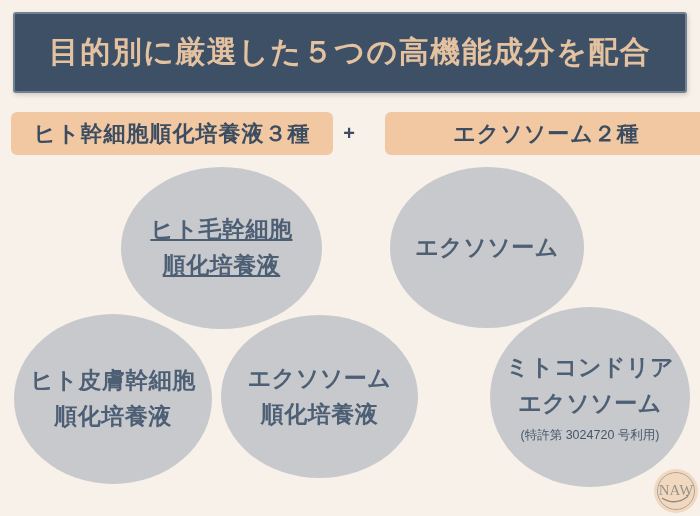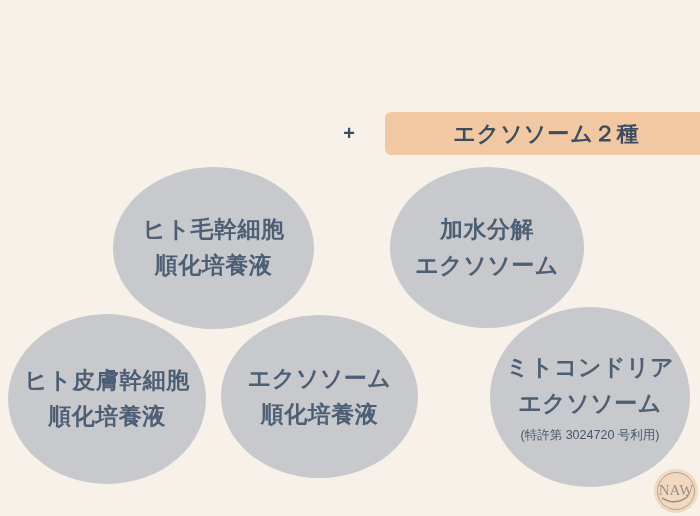--- a/index.html
+++ b/index.html
@@ -68,54 +68,59 @@
   }
   .circle .main .ln { display:block; }
   .circle .note {
     font-size:12.5px; font-weight:500;
     color:#45566b;
     margin-top:5px;
     letter-spacing:0;
     white-space:nowrap;
   }
 
-  .c1 { left:113px; top:167px; width:201px; height:162px; }
+  .c1 { left:121px; top:167px; width:201px; height:162px;text-decoration:underline; }
   .c2 { left:390px; top:167px; width:194px; height:161px; }
-  .c3 { left:8px;  top:314px; width:198px; height:170px;gap:20px; }
+  .c3 { left:14px;  top:314px; width:198px; height:170px;gap:20px; }
   .c4 { left:221px; top:315px; width:197px; height:163px; }
   .c5 { left:490px; top:307px; width:200px; height:180px; }
 
   
   .logo {
     position:absolute; left:653px; top:468px;
     width:46px; height:46px;text-decoration:underline;
   }
   .logo svg { display:block; width:100%; height:100%; }
 </style>
 </head>
 <body>
 
 <div class="page">
 
+  <header class="banner">
+    <h1>目的別に厳選した５つの高機能成分を配合</h1>
+  </header>
 
+  <div class="cat-label cat-left">
+    <span>ヒト幹細胞順化培養液３種</span>
+  </div>
   <div class="plus">+</div>
   <div class="cat-label cat-right">
     <span>エクソソーム２種</span>
   </div>
 
   <div class="circle c1">
     <div class="main">
       <span class="ln">ヒト毛幹細胞</span>
       <span class="ln">順化培養液</span>
     </div>
   </div>
 
   <div class="circle c2">
     <div class="main">
-      <span class="ln">加水分解</span>
       <span class="ln">エクソソーム</span>
     </div>
   </div>
 
   <div class="circle c3">
     <div class="main">
       <span class="ln">ヒト皮膚幹細胞</span>
       <span class="ln">順化培養液</span>
     </div>
   </div>

